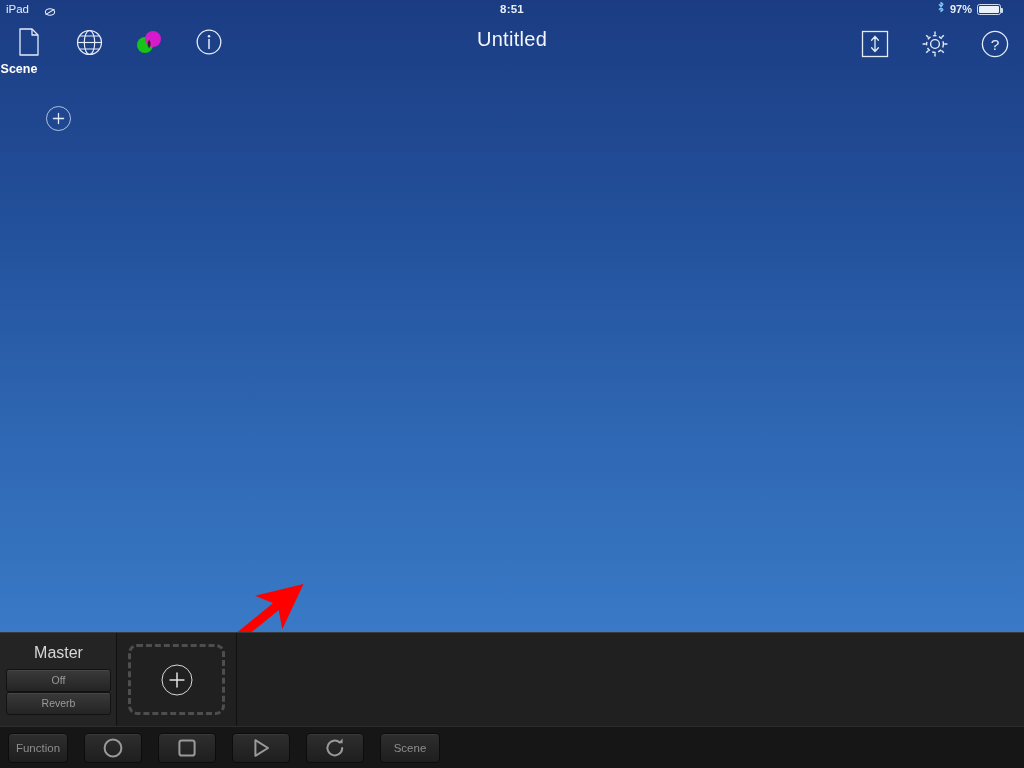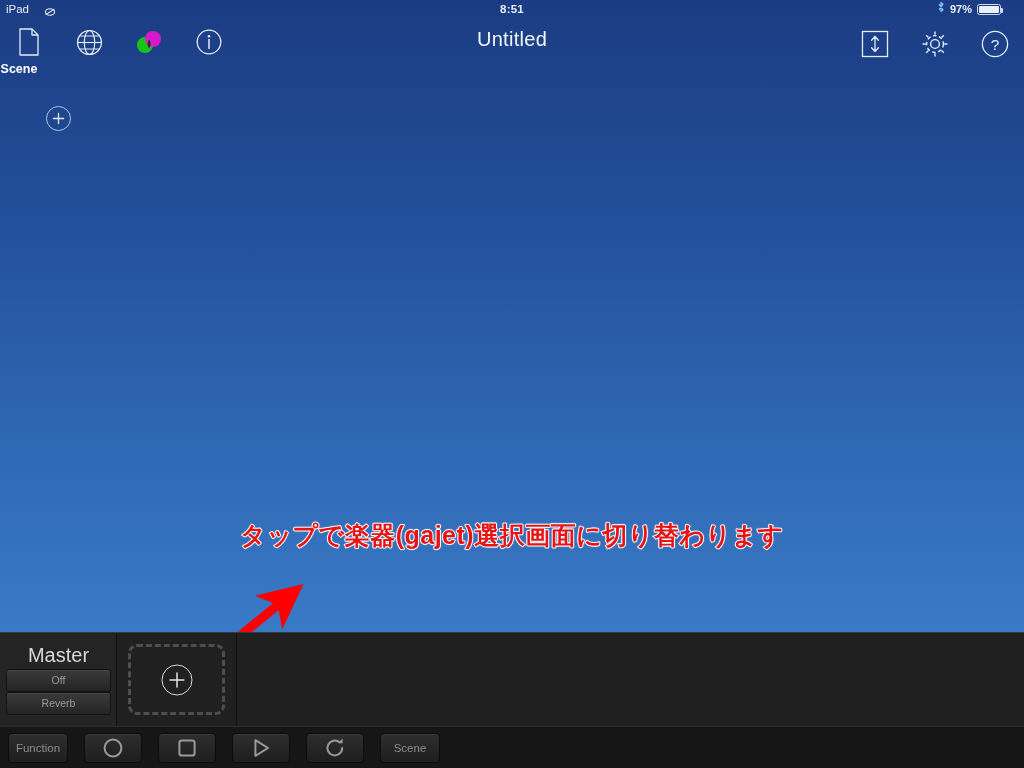--- a/index.html
+++ b/index.html
@@ -93,21 +93,21 @@
     background:#202020;
     display:flex;
   }
   .master-panel {
     width:117px; height:94px; background:#242424;
     border-right:1px solid #111;
     position:relative;
   }
   .master-title {
     position:absolute; top:11px; left:0; width:117px; text-align:center;
-    color:#d7d7d7; font-size:20px;
+    color:#d7d7d7; font-size:16px;
   }
   .master-btns {
     position:absolute; bottom:12px; left:0; width:117px;
     display:flex; justify-content:space-around; padding:0 6px;flex-direction:column;
   }
   .mini-btn {
     background:linear-gradient(to bottom,#3a3a3a,#242424);
     border:1px solid #121212;
     border-radius:3px;
     color:#9a9a9a; font-size:10.5px;
@@ -249,21 +249,20 @@
       </div>
     </div>
   </div>
 
   <div class="scene-add">
     <svg width="13" height="13" viewBox="0 0 13 13">
       <path d="M6.5 1.4 V11.6 M1.4 6.5 H11.6" stroke="#e0eaf8" stroke-width="1.3" stroke-linecap="round"></path>
     </svg>
   </div>
 
-  <div class="annotation">タップで楽器(gajet)選択画面に切り替わります</div>
 
   <svg class="arrow-layer" viewBox="0 0 1024 768">
     <defs>
       <marker id="ah" markerWidth="5.2" markerHeight="5.2" refX="2.2" refY="2.6" orient="auto">
         <path d="M0,0.2 L5,2.6 L0,5 L1.3,2.6 Z" fill="#ff0000"></path>
       </marker>
     </defs>
     <line x1="176" y1="688" x2="284" y2="600" stroke="#ff0000" stroke-width="9" marker-end="url(#ah)"></line>
   </svg>
 

